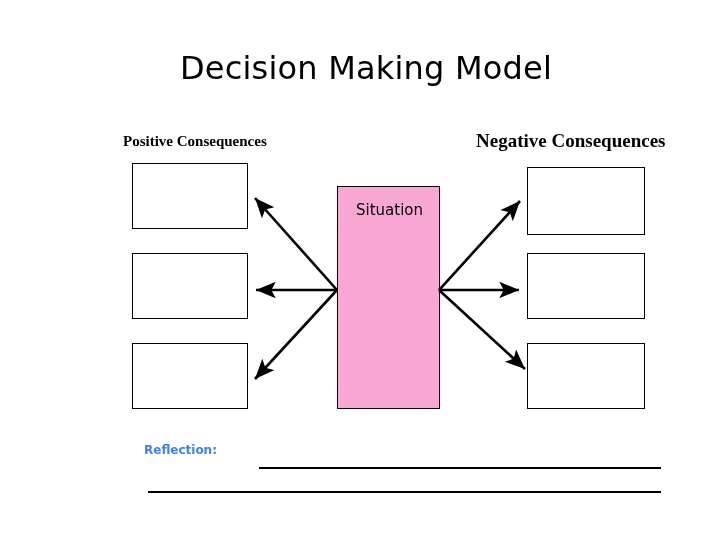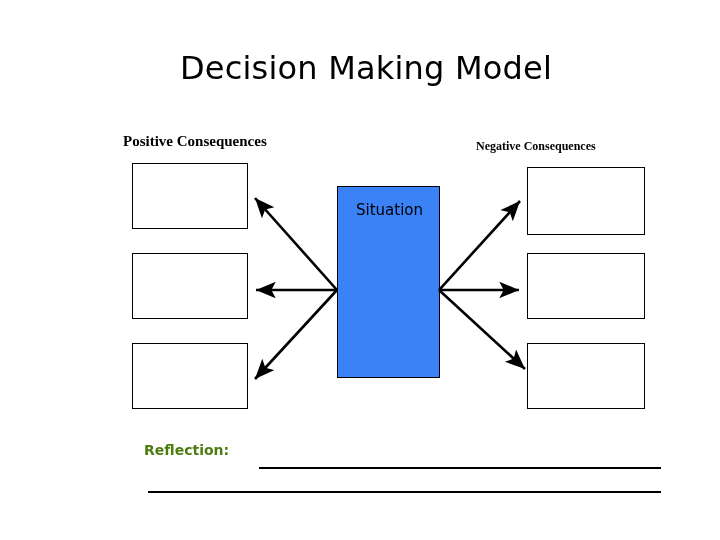--- a/index.html
+++ b/index.html
@@ -42,22 +42,22 @@
     white-space: nowrap;
   }
   .col-label.positive {
     left: 117px;
     top: 130px;
     font-size: 15px;
     line-height: 22px;
   }
   .col-label.negative {
     left: 470px;
-    top: 136px;
-    font-size: 12px;
+    top: 130px;
+    font-size: 19px;
     line-height: 21px;
   }
   .cbox {
     position: absolute;
     box-sizing: border-box;
     border: 1px solid #000000;
     background: #ffffff;
   }
   .cbox.left  { left: 126px; width: 116px; height: 66px; }
   .cbox.right { left: 521px; width: 118px; height: 68px; }
@@ -66,23 +66,23 @@
   .cbox.l3 { top: 343px; height: 66px; }
   .cbox.r1 { top: 167px; }
   .cbox.r2 { top: 253px; height: 66px; }
   .cbox.r3 { top: 343px; height: 66px; }
   .situation-box {
     position: absolute;
     box-sizing: border-box;
     left: 331px;
     top: 186px;
     width: 103px;
-    height: 192px;
+    height: 223px;
     border: 1px solid #000000;
-    background: #3b82f6;
+    background: #f9a8d4;
   }
   .situation-label {
     position: absolute;
     left: 0;
     top: 14px;
     width: 103px;
     text-align: center;
     font-family: "DejaVu Sans", sans-serif;
     font-size: 15px;
     line-height: 18px;
@@ -96,23 +96,23 @@
     width: 720px;
     height: 540px;
     pointer-events: none;
   }
   .reflection-label {
     position: absolute;
     left: 138px;
     top: 441px;
     font-family: "DejaVu Sans", sans-serif;
     font-weight: bold;
-    font-size: 14px;
+    font-size: 12px;
     line-height: 18px;
-    color: #4d7c0f;
+    color: #3b82f6;
     white-space: nowrap;
   }
   .rule {
     position: absolute;
     height: 0;
     border-top: 2px solid #000000;
   }
   .rule.r-one { left: 253px; top: 467px; width: 402px; }
   .rule.r-two { left: 142px; top: 491px; width: 513px; }
 </style>

